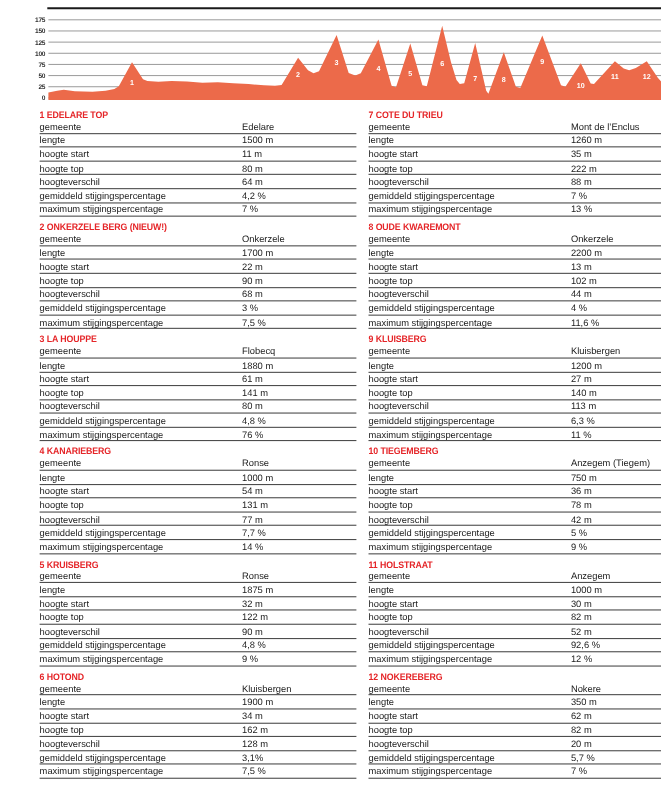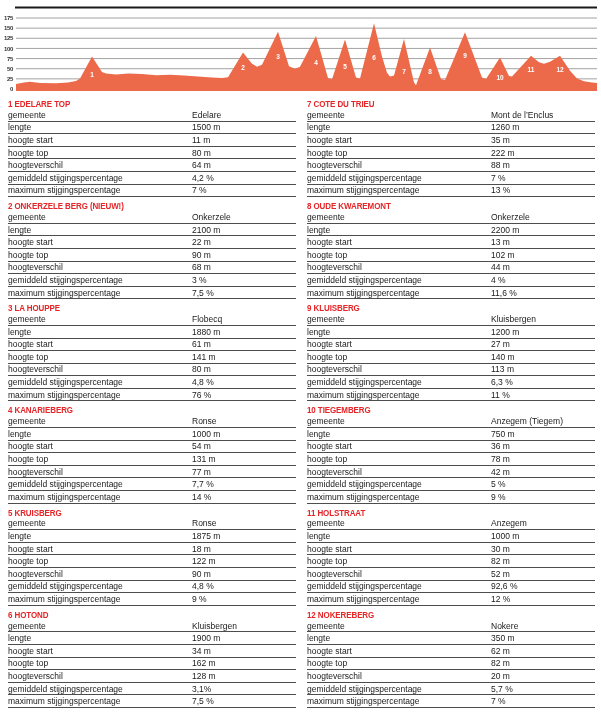--- a/index.html
+++ b/index.html
@@ -2,21 +2,21 @@
 <html><head>
 <meta charset="utf-8">
 <style>
   * { box-sizing: border-box; }
   html,body { margin:0; padding:0; }
   body {
     width:601px; height:715px; background:#ffffff;
     font-family:"Liberation Sans", sans-serif;
     -webkit-font-smoothing:antialiased;
   }
-  .page { position:relative; width:601px; height:715px; background:#fff; overflow:hidden; }
+  .page { position:relative; width:601px; height:715px; background:#fff; overflow:hidden;padding-left:28px; }
 
   
   .chart-wrap { width:601px; height:95px; }
   svg { display:block; }
 
   
   .tables-wrap { display:flex; gap:11px; padding-left:8px; margin-top:4px; }
   .col { width:288px; }
   .climb { margin-bottom:4px; }
   .climb-title {
@@ -112,21 +112,21 @@
 
   <section class="climb">
     <h2 class="climb-title"><span class="climb-num">2</span> <span class="climb-name">ONKERZELE BERG (NIEUW!)</span></h2>
     <div class="rows">
             <div class="row">
               <span class="label">gemeente</span>
               <span class="value">Onkerzele</span>
             </div>
             <div class="row">
               <span class="label">lengte</span>
-              <span class="value">2100 m</span>
+              <span class="value">1700 m</span>
             </div>
             <div class="row">
               <span class="label">hoogte start</span>
               <span class="value">22 m</span>
             </div>
             <div class="row">
               <span class="label">hoogte top</span>
               <span class="value">90 m</span>
             </div>
             <div class="row">
@@ -218,21 +218,21 @@
             <div class="row">
               <span class="label">gemeente</span>
               <span class="value">Ronse</span>
             </div>
             <div class="row">
               <span class="label">lengte</span>
               <span class="value">1875 m</span>
             </div>
             <div class="row">
               <span class="label">hoogte start</span>
-              <span class="value">18 m</span>
+              <span class="value">32 m</span>
             </div>
             <div class="row">
               <span class="label">hoogte top</span>
               <span class="value">122 m</span>
             </div>
             <div class="row">
               <span class="label">hoogteverschil</span>
               <span class="value">90 m</span>
             </div>
             <div class="row">

